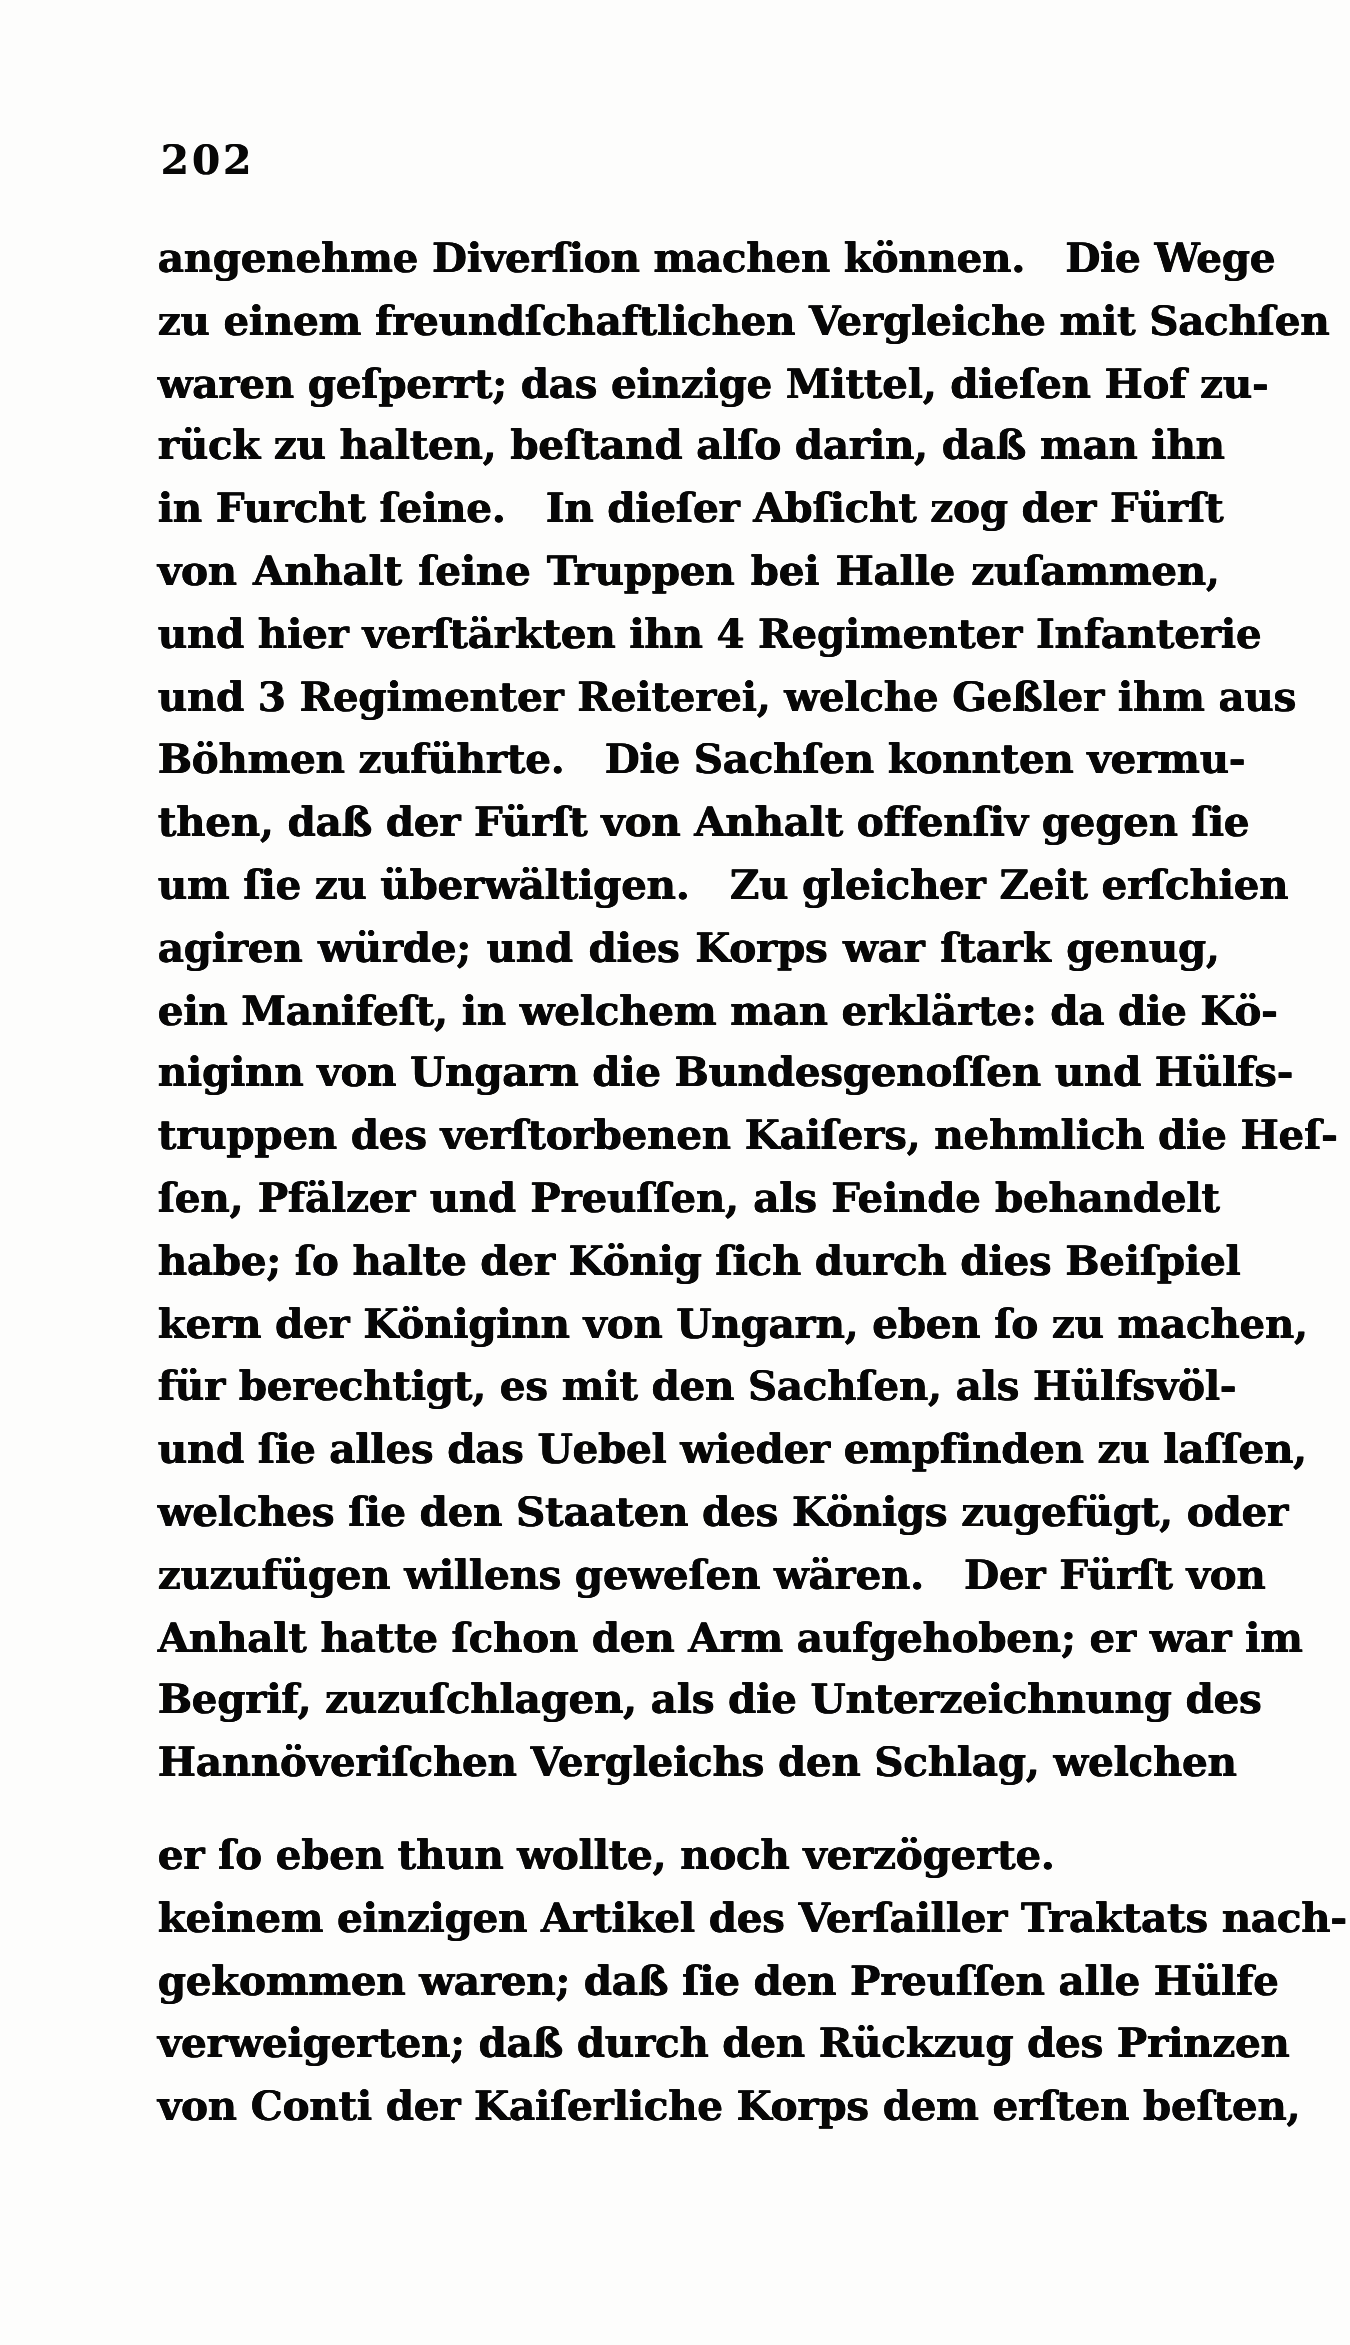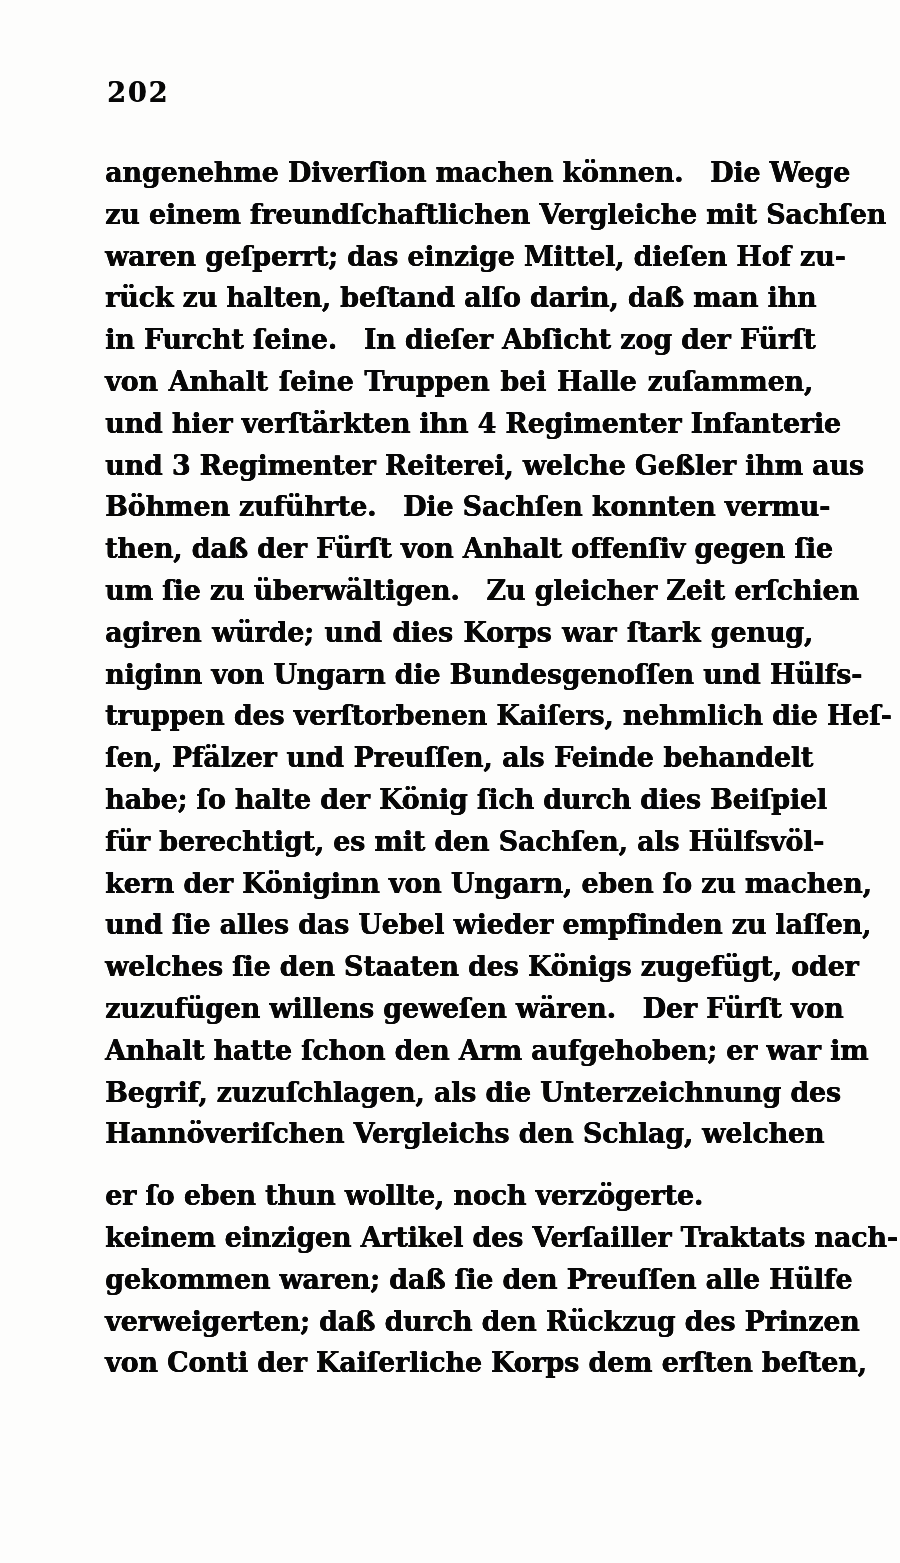--- a/index.html
+++ b/index.html
@@ -17,21 +17,21 @@
   .page {
     position: absolute;
     left: 0; top: 0;
     width: 900px;
     height: 1563px;
     color: #070707;
   }
   .page-number {
     position: absolute;
     left: 107px;
-    top: 77px;
+    top: 92px;
     font-size: 27px;
     font-weight: bold;
     letter-spacing: 2px;
     text-shadow: 0.4px 0 currentColor;
   }
   .body-block {
     position: absolute;
     left: 105px;
     top: 152px;
     width: 708px;
@@ -68,26 +68,27 @@
     <div class="line">waren geſperrt; das einzige Mittel, dieſen Hof zu-</div>
     <div class="line">rück zu halten, beſtand alſo darin, daß man ihn</div>
     <div class="line">in Furcht ſeine. In dieſer Abſicht zog der Fürſt</div>
     <div class="line">von Anhalt ſeine Truppen bei Halle zuſammen,</div>
     <div class="line">und hier verſtärkten ihn 4 Regimenter Infanterie</div>
     <div class="line">und 3 Regimenter Reiterei, welche Geßler ihm aus</div>
     <div class="line">Böhmen zuführte. Die Sachſen konnten vermu-</div>
     <div class="line">then, daß der Fürſt von Anhalt offenſiv gegen ſie</div>
     <div class="line">um ſie zu überwältigen. Zu gleicher Zeit erſchien</div>
     <div class="line">agiren würde; und dies Korps war ſtark genug,</div>
+    <div class="line">ein Manifeſt, in welchem man erklärte: da die Kö-</div>
     <div class="line">niginn von Ungarn die Bundesgenoſſen und Hülfs-</div>
     <div class="line">truppen des verſtorbenen Kaiſers, nehmlich die Heſ-</div>
     <div class="line">ſen, Pfälzer und Preuſſen, als Feinde behandelt</div>
     <div class="line">habe; ſo halte der König ſich durch dies Beiſpiel</div>
+    <div class="line">kern der Königinn von Ungarn, eben ſo zu machen,</div>
     <div class="line">für berechtigt, es mit den Sachſen, als Hülfsvöl-</div>
-    <div class="line">kern der Königinn von Ungarn, eben ſo zu machen,</div>
     <div class="line">und ſie alles das Uebel wieder empfinden zu laſſen,</div>
     <div class="line">welches ſie den Staaten des Königs zugefügt, oder</div>
     <div class="line">zuzufügen willens geweſen wären. Der Fürſt von</div>
     <div class="line">Anhalt hatte ſchon den Arm aufgehoben; er war im</div>
     <div class="line">Begrif, zuzuſchlagen, als die Unterzeichnung des</div>
     <div class="line">Hannöveriſchen Vergleichs den Schlag, welchen</div>
     <div class="line para-end">er ſo eben thun wollte, noch verzögerte.</div>
     <div class="line">keinem einzigen Artikel des Verſailler Traktats nach-</div>
     <div class="line">gekommen waren; daß ſie den Preuſſen alle Hülfe</div>
     <div class="line">verweigerten; daß durch den Rückzug des Prinzen</div>

